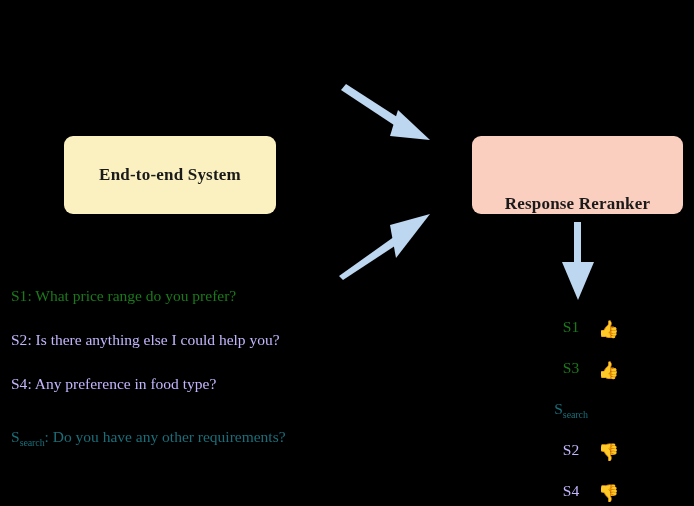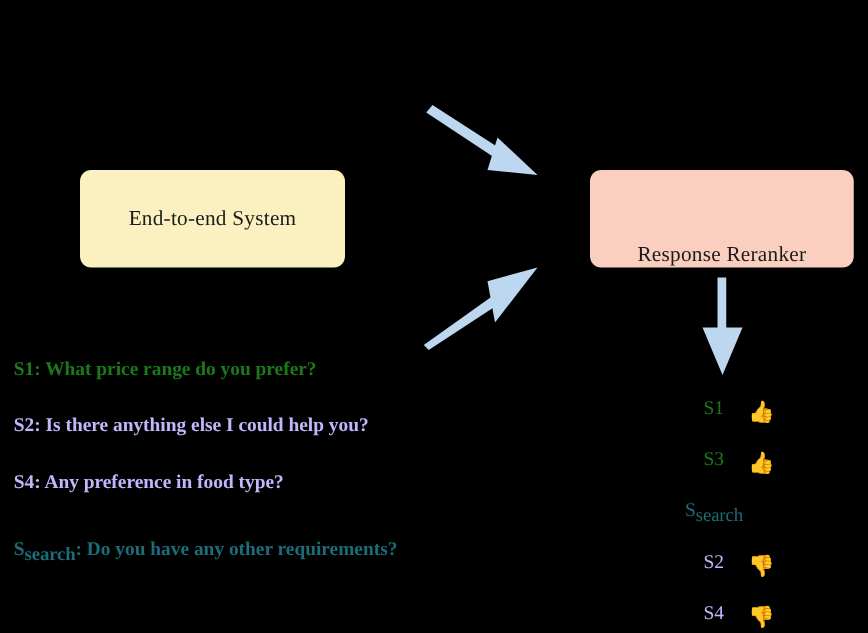--- a/index.html
+++ b/index.html
@@ -17,20 +17,21 @@
   }
 
   
   .node-box {
     position: absolute;
     display: flex;
     align-items: center;
     justify-content: center;
     border-radius: 9px;
     box-sizing: border-box;
+    font-weight: bold;
   }
   .node-box .node-label {
     color: #1a1a1a;
     font-size: 17px;
     font-family: "Liberation Serif", "DejaVu Serif", serif;
     letter-spacing: 0.2px;
     white-space: nowrap;
   }
   #box-e2e {
     left: 64px;
@@ -63,29 +64,28 @@
     left: 11px;
     top: 288px;
     width: 330px;
   }
   .utterance {
     font-size: 15.5px;
     line-height: 1;
     margin-bottom: 25px;
     white-space: nowrap;
     font-family: "Liberation Serif", "DejaVu Serif", serif;
-    font-weight: bold;
   }
   .utterance:last-child { margin-bottom: 3px; }
   .utterance.spaced-before { margin-top: 34px; }
   .u-green { color: #1a7a1a; }
   .u-red   { color: #c4b5fd; }
   .u-teal  { color: #1a6e7a; }
   .sub {
-    font-size: 15px;
+    font-size: 10px;
     vertical-align: sub;
     letter-spacing: -0.1px;
   }
 
   
   #rank-column {
     position: absolute;
     left: 548px;
     top: 318px;
     width: 110px;

